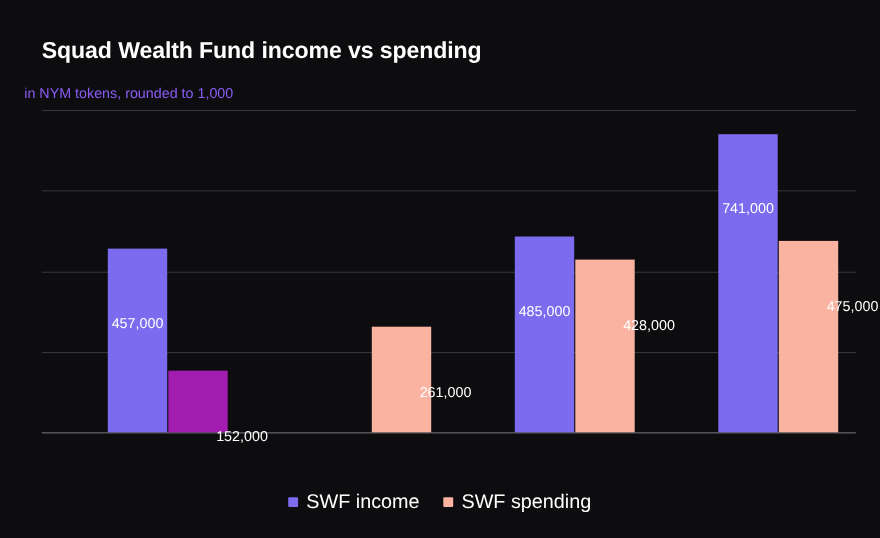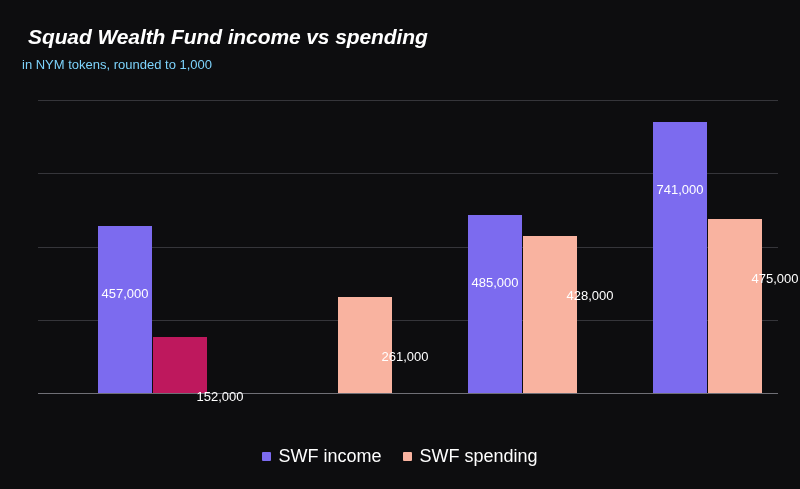--- a/index.html
+++ b/index.html
@@ -29,28 +29,27 @@
     left: 22px;
     top: 18px;
     right: 20px;
   }
   .chart-title {
     font-size: 21px;
     font-weight: bold;
     color: #ffffff;
     letter-spacing: -0.1px;
     line-height: 26px;
-    margin: 6px;
-    white-space: nowrap;
-    font-style: italic;
+    margin: 16px;
+    white-space: nowrap;
   }
   .chart-subtitle {
     font-size: 13px;
     font-weight: normal;
-    color: #7dd3fc;
+    color: #8b5cf6;
     line-height: 18px;
     margin: 5px 0 0 0;
     white-space: nowrap;
   }
 
   
   .plot-area {
     position: absolute;
     left: 38px;
     top: 100px;
@@ -149,21 +148,21 @@
         <div class="gridline" style="top: 219.75px;"></div>
         <div class="gridline" style="top: 146.5px;"></div>
         <div class="gridline" style="top: 73.25px;"></div>
         <div class="gridline" style="top: 0px;"></div>
       </div>
     <div class="groups" id="groups">
         <div class="bar-group" style="left: 60px; width: 109px;">
           <div class="bar income" style="height: 167.376px; background: rgb(124, 107, 239);">
             <div class="bar-value">457,000</div>
           </div>
-          <div class="bar spending" style="height: 55.67px; background: #be185d;">
+          <div class="bar spending" style="height: 55.67px; background: #a21caf;">
             <div class="bar-value">152,000</div>
           </div>
         </div>
         <div class="bar-group" style="left: 245px; width: 109px;">
           <div class="bar spending" style="height: 95.5913px; background: rgb(249, 179, 160);">
             <div class="bar-value">261,000</div>
           </div>
         </div>
         <div class="bar-group" style="left: 430px; width: 109px;">
           <div class="bar income" style="height: 177.631px; background: rgb(124, 107, 239);">

